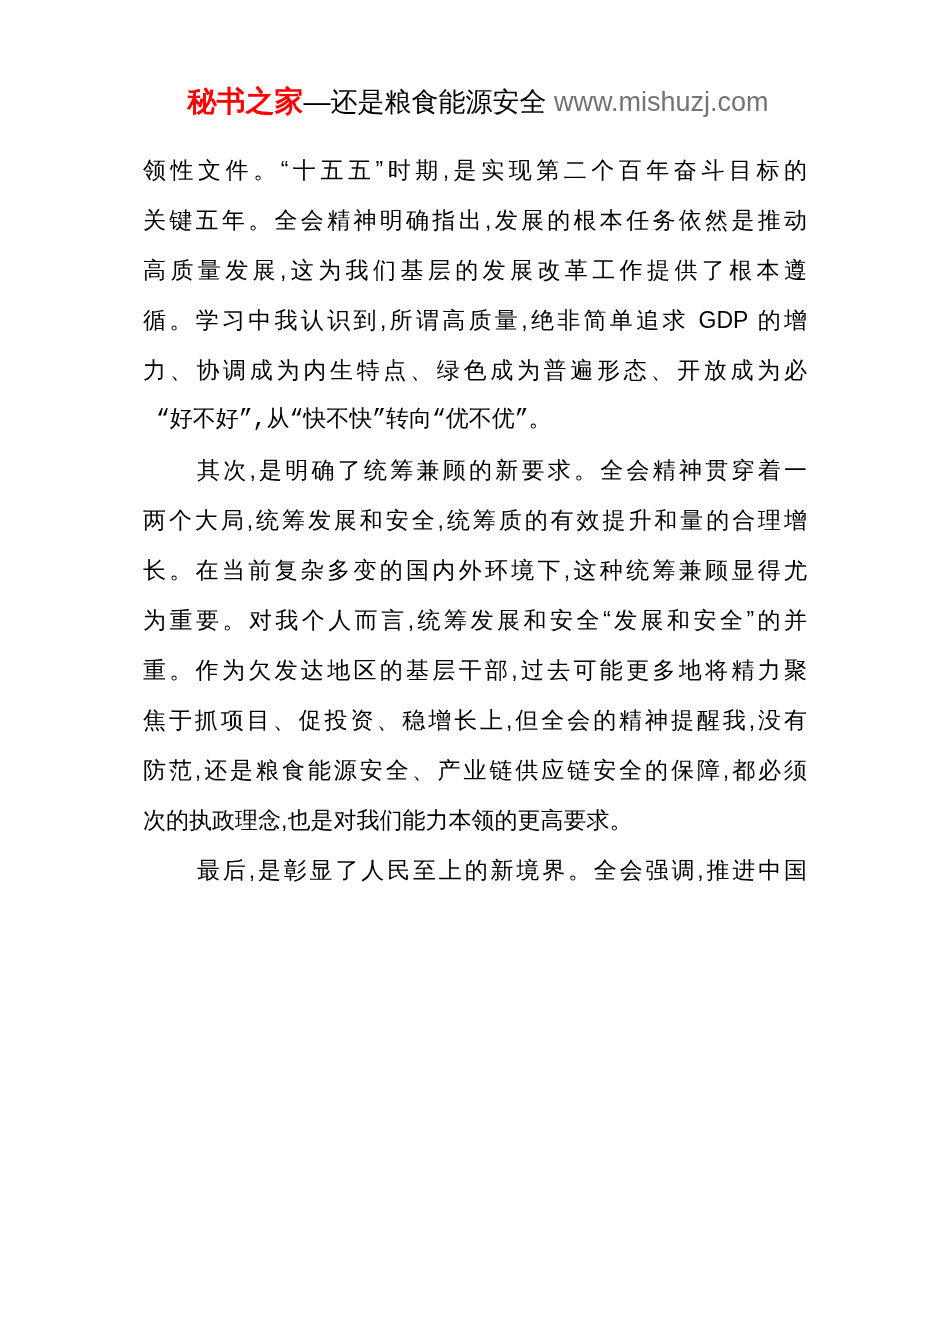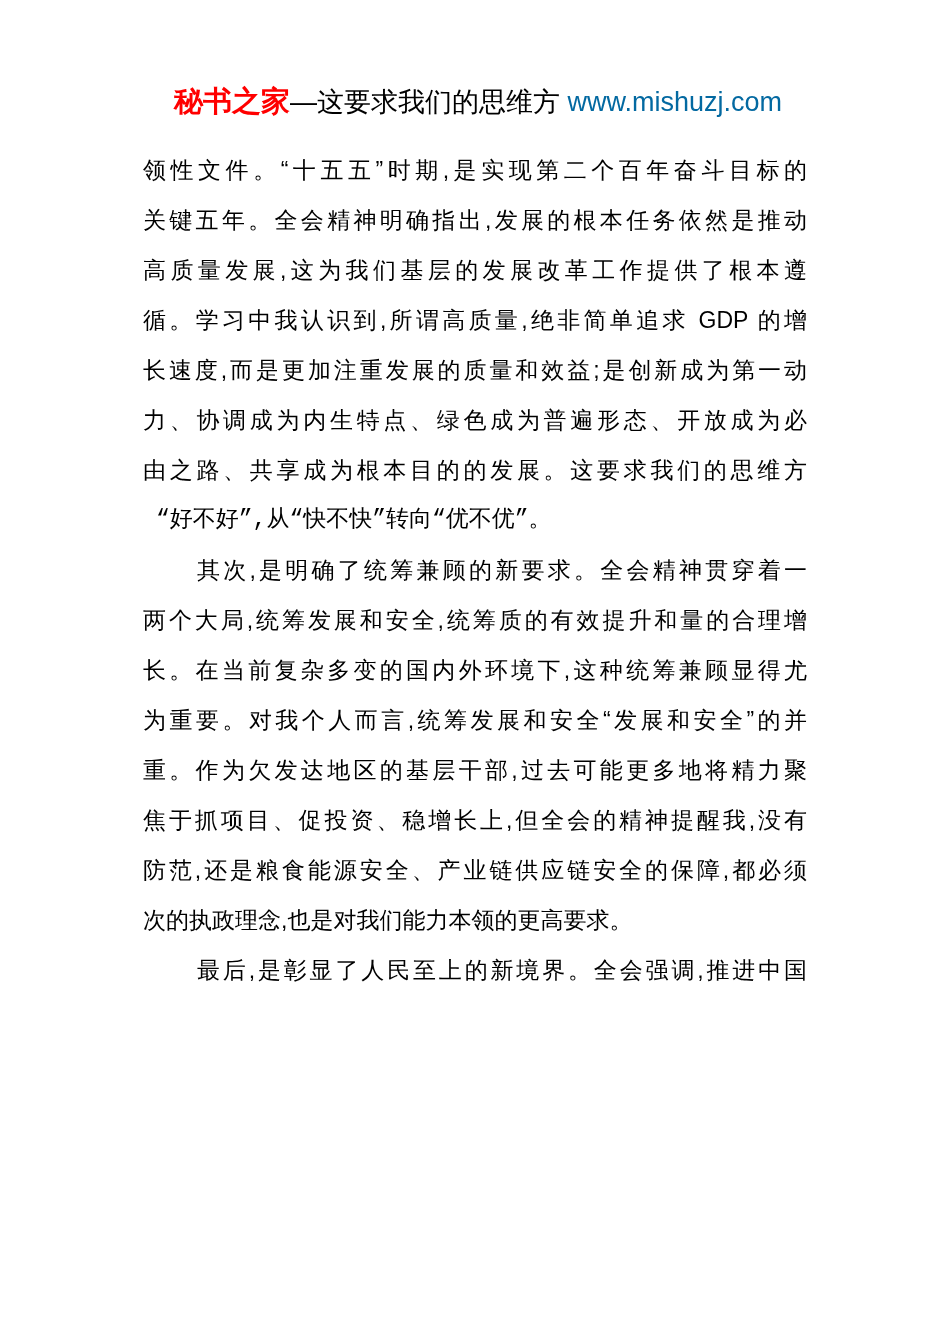--- a/index.html
+++ b/index.html
@@ -29,21 +29,21 @@
   .brand {
     color: #ff0000;
     font-weight: bold;
     font-size: 29px;
     margin-left: 6px;
   }
   .tagline {
     color: #000000;
   }
   .site-url {
-    color: #0369a1;
+    color: #737373;
     cursor: pointer;
   }
   .doc-body {
     position: absolute;
     top: 145px;
     left: 143px;
     width: 664px;
     font-size: 23px;
     color: #000000;
   }
@@ -73,31 +73,29 @@
     padding-left: 13px;
     font-family: Liberation Mono, monospace;
   }
 </style>
 </head>
 <body>
 
 <div class="page">
 
   <div class="doc-header">
-    <span class="brand">秘书之家</span><span class="tagline">—这要求我们的思维方 </span><span class="site-url">www.mishuzj.com</span>
+    <span class="brand">秘书之家</span><span class="tagline">—还是粮食能源安全 </span><span class="site-url">www.mishuzj.com</span>
   </div>
 
   <div class="doc-body">
     <div class="text-line j">领性文件。“十五五”时期,是实现第二个百年奋斗目标的</div>
     <div class="text-line j">关键五年。全会精神明确指出,发展的根本任务依然是推动</div>
     <div class="text-line j">高质量发展,这为我们基层的发展改革工作提供了根本遵</div>
     <div class="text-line j">循。学习中我认识到,所谓高质量,绝非简单追求 GDP 的增</div>
-    <div class="text-line j">长速度,而是更加注重发展的质量和效益;是创新成为第一动</div>
     <div class="text-line j">力、协调成为内生特点、绿色成为普遍形态、开放成为必</div>
-    <div class="text-line j">由之路、共享成为根本目的的发展。这要求我们的思维方</div>
     <div class="text-line end hang">“好不好”,从“快不快”转向“优不优”。</div>
     <div class="text-line jf">其次,是明确了统筹兼顾的新要求。全会精神贯穿着一</div>
     <div class="text-line j">两个大局,统筹发展和安全,统筹质的有效提升和量的合理增</div>
     <div class="text-line j">长。在当前复杂多变的国内外环境下,这种统筹兼顾显得尤</div>
     <div class="text-line j">为重要。对我个人而言,统筹发展和安全“发展和安全”的并</div>
     <div class="text-line j">重。作为欠发达地区的基层干部,过去可能更多地将精力聚</div>
     <div class="text-line j">焦于抓项目、促投资、稳增长上,但全会的精神提醒我,没有</div>
     <div class="text-line j">防范,还是粮食能源安全、产业链供应链安全的保障,都必须</div>
     <div class="text-line end">次的执政理念,也是对我们能力本领的更高要求。</div>
     <div class="text-line jf">最后,是彰显了人民至上的新境界。全会强调,推进中国</div>

